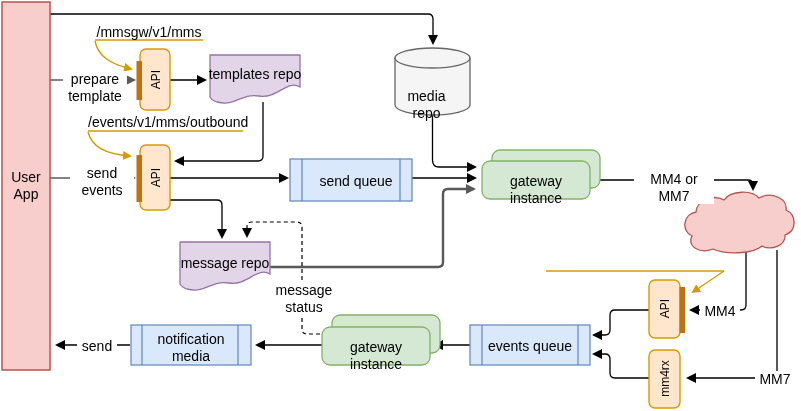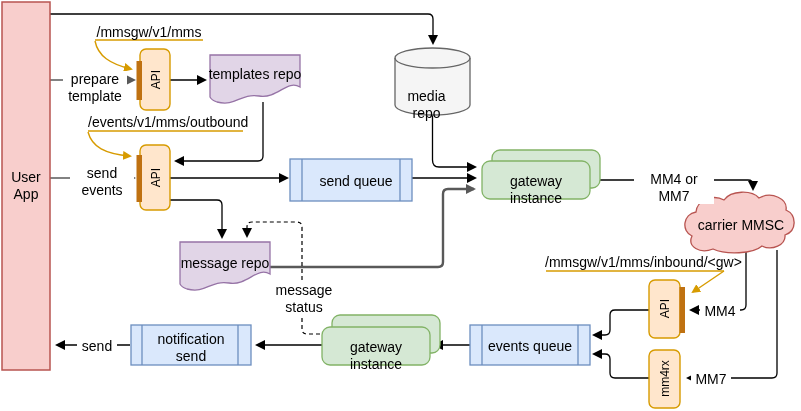--- a/index.html
+++ b/index.html
@@ -115,42 +115,40 @@
     <rect class="queue" x="131" y="325" width="120" height="40"></rect>
     <line class="queue" x1="142" y1="325" x2="142" y2="365"></line>
     <line class="queue" x1="238" y1="325" x2="238" y2="365"></line>
   </svg>
 
   <div class="lbl flexc" style="left:2px;top:2px;width:48px;height:368px;">User
 App</div>
 
   <div class="lbl" style="left:93px;top:24px;width:112px;">/mmsgw/v1/mms</div>
   <div class="lbl" style="left:88px;top:114px;width:156px;">/events/v1/mms/outbound</div>
-  <div class="lbl" style="left:545px;top:254px;width:180px;">/mmsgw/v1/mms/inbound/&lt;gw&gt;</div>
 
   <div class="vlabel" style="left:125px;top:64px;">API</div>
   <div class="vlabel" style="left:125px;top:162px;">API</div>
   <div class="vlabel" style="left:634px;top:293px;">API</div>
   <div class="vlabel" style="left:634px;top:363px;">mm4rx</div>
 
   <div class="lbl" style="left:205px;top:66px;width:100px;">templates repo</div>
   <div class="lbl" style="left:175px;top:255px;width:100px;">message repo</div>
   <div class="lbl" style="left:395px;top:88px;width:63px;">media repo</div>
   <div class="lbl" style="left:290px;top:173px;width:132px;">send queue</div>
   <div class="lbl" style="left:482px;top:173px;width:108px;">gateway instance</div>
-  <div class="lbl" style="left:688px;top:217px;width:106px;">carrier MMSC</div>
   <div class="lbl" style="left:470px;top:338px;width:120px;">events queue</div>
   <div class="lbl" style="left:322px;top:339px;width:108px;">gateway instance</div>
   <div class="lbl" style="left:131px;top:331px;width:120px;">notification
-send</div>
+media</div>
 
   <div class="lbl bg" style="left:63px;top:71px;width:62px;">prepare
 template</div>
   <div class="lbl bg" style="left:70px;top:165px;width:62px;">send
 events</div>
   <div class="lbl bg" style="left:634px;top:171px;width:78px;">MM4 or MM7</div>
   <div class="lbl bg" style="left:700px;top:303px;width:38px;">MM4</div>
-  <div class="lbl bg" style="left:691px;top:371px;width:38px;">MM7</div>
+  <div class="lbl bg" style="left:755px;top:371px;width:38px;">MM7</div>
   <div class="lbl bg" style="left:77px;top:338px;width:38px;">send</div>
   <div class="lbl bg" style="left:272px;top:282px;width:62px;">message
 status</div>
 
 </div>
 
 </body></html>

